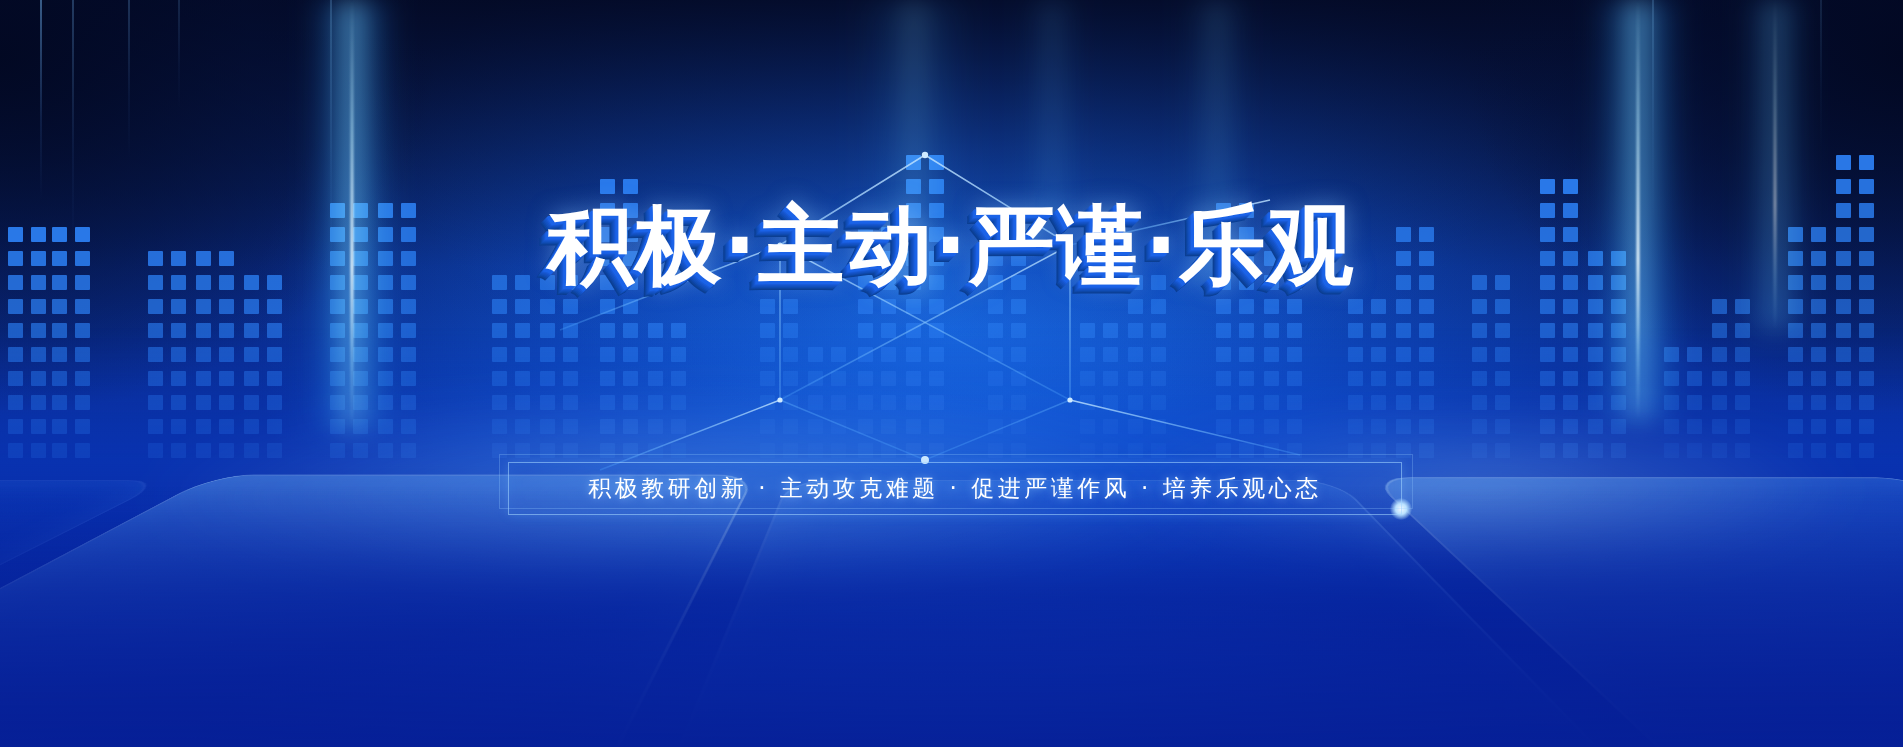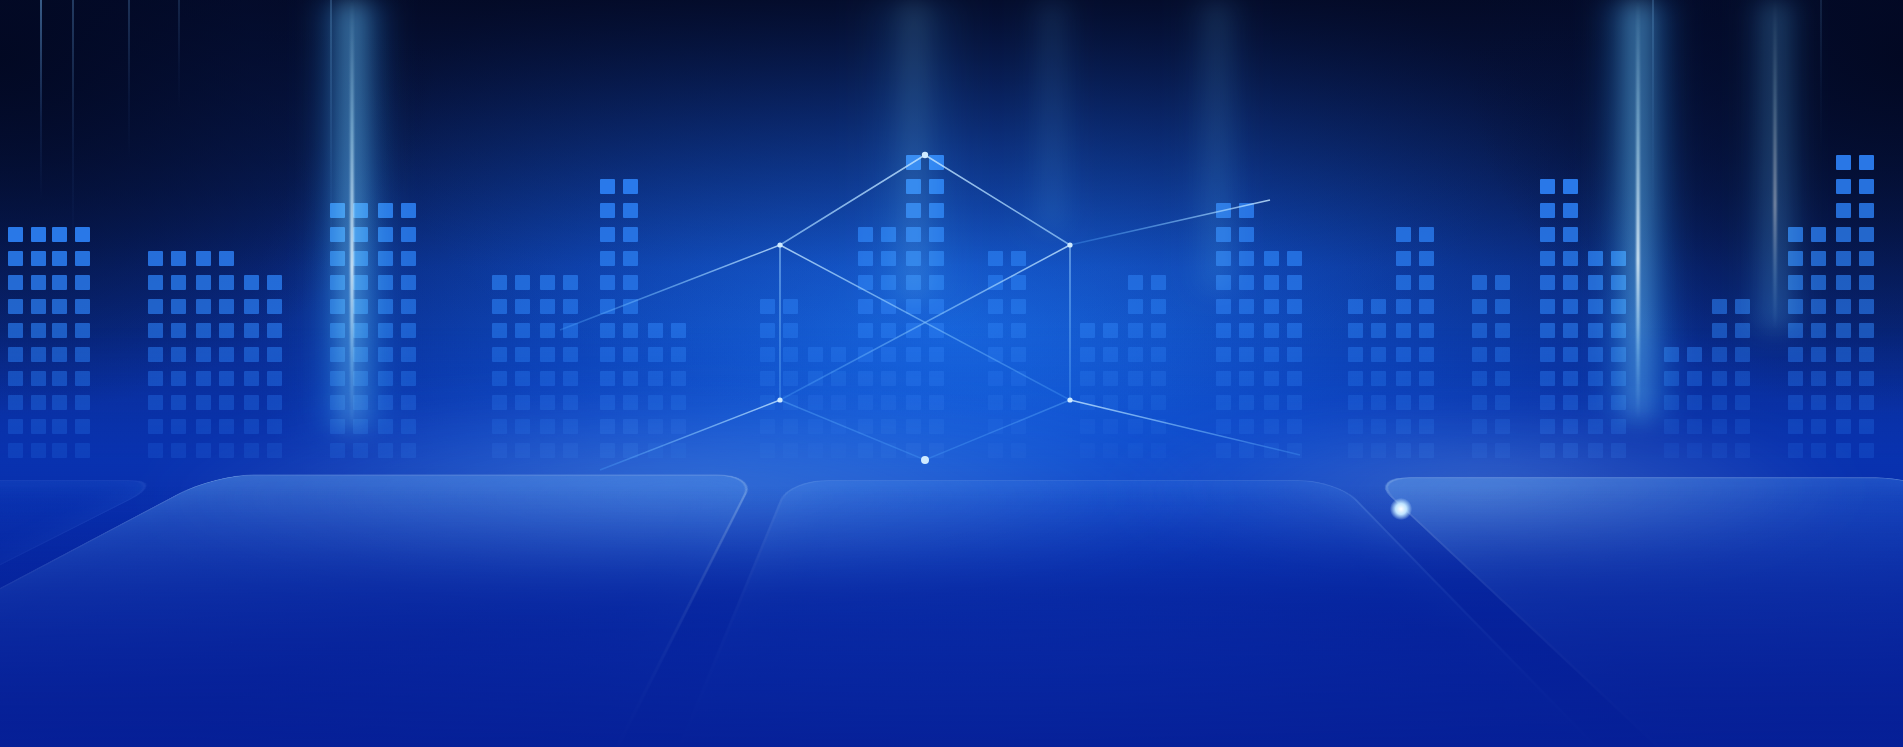--- a/index.html
+++ b/index.html
@@ -814,17 +814,21 @@
       <circle cx="1070" cy="245" r="2.6"></circle>
       <circle cx="780" cy="400" r="2.6"></circle>
       <circle cx="1070" cy="400" r="2.6"></circle>
     </g>
   </svg>
 
   <div class="dot-node" style="left:1390px;top:498px;width:22px;height:22px;"></div>
 
   <div class="text-wrap">
 
-
-
+    <div class="title-main">积极·主动·严谨·乐观</div>
+
+
+    <div class="tagline-box">
+      <span class="tagline-text">积极教研创新 · 主动攻克难题 ·  促进严谨作风 ·  培养乐观心态</span>
+    </div>
 
   </div>
 </div>
 
 </body></html>

